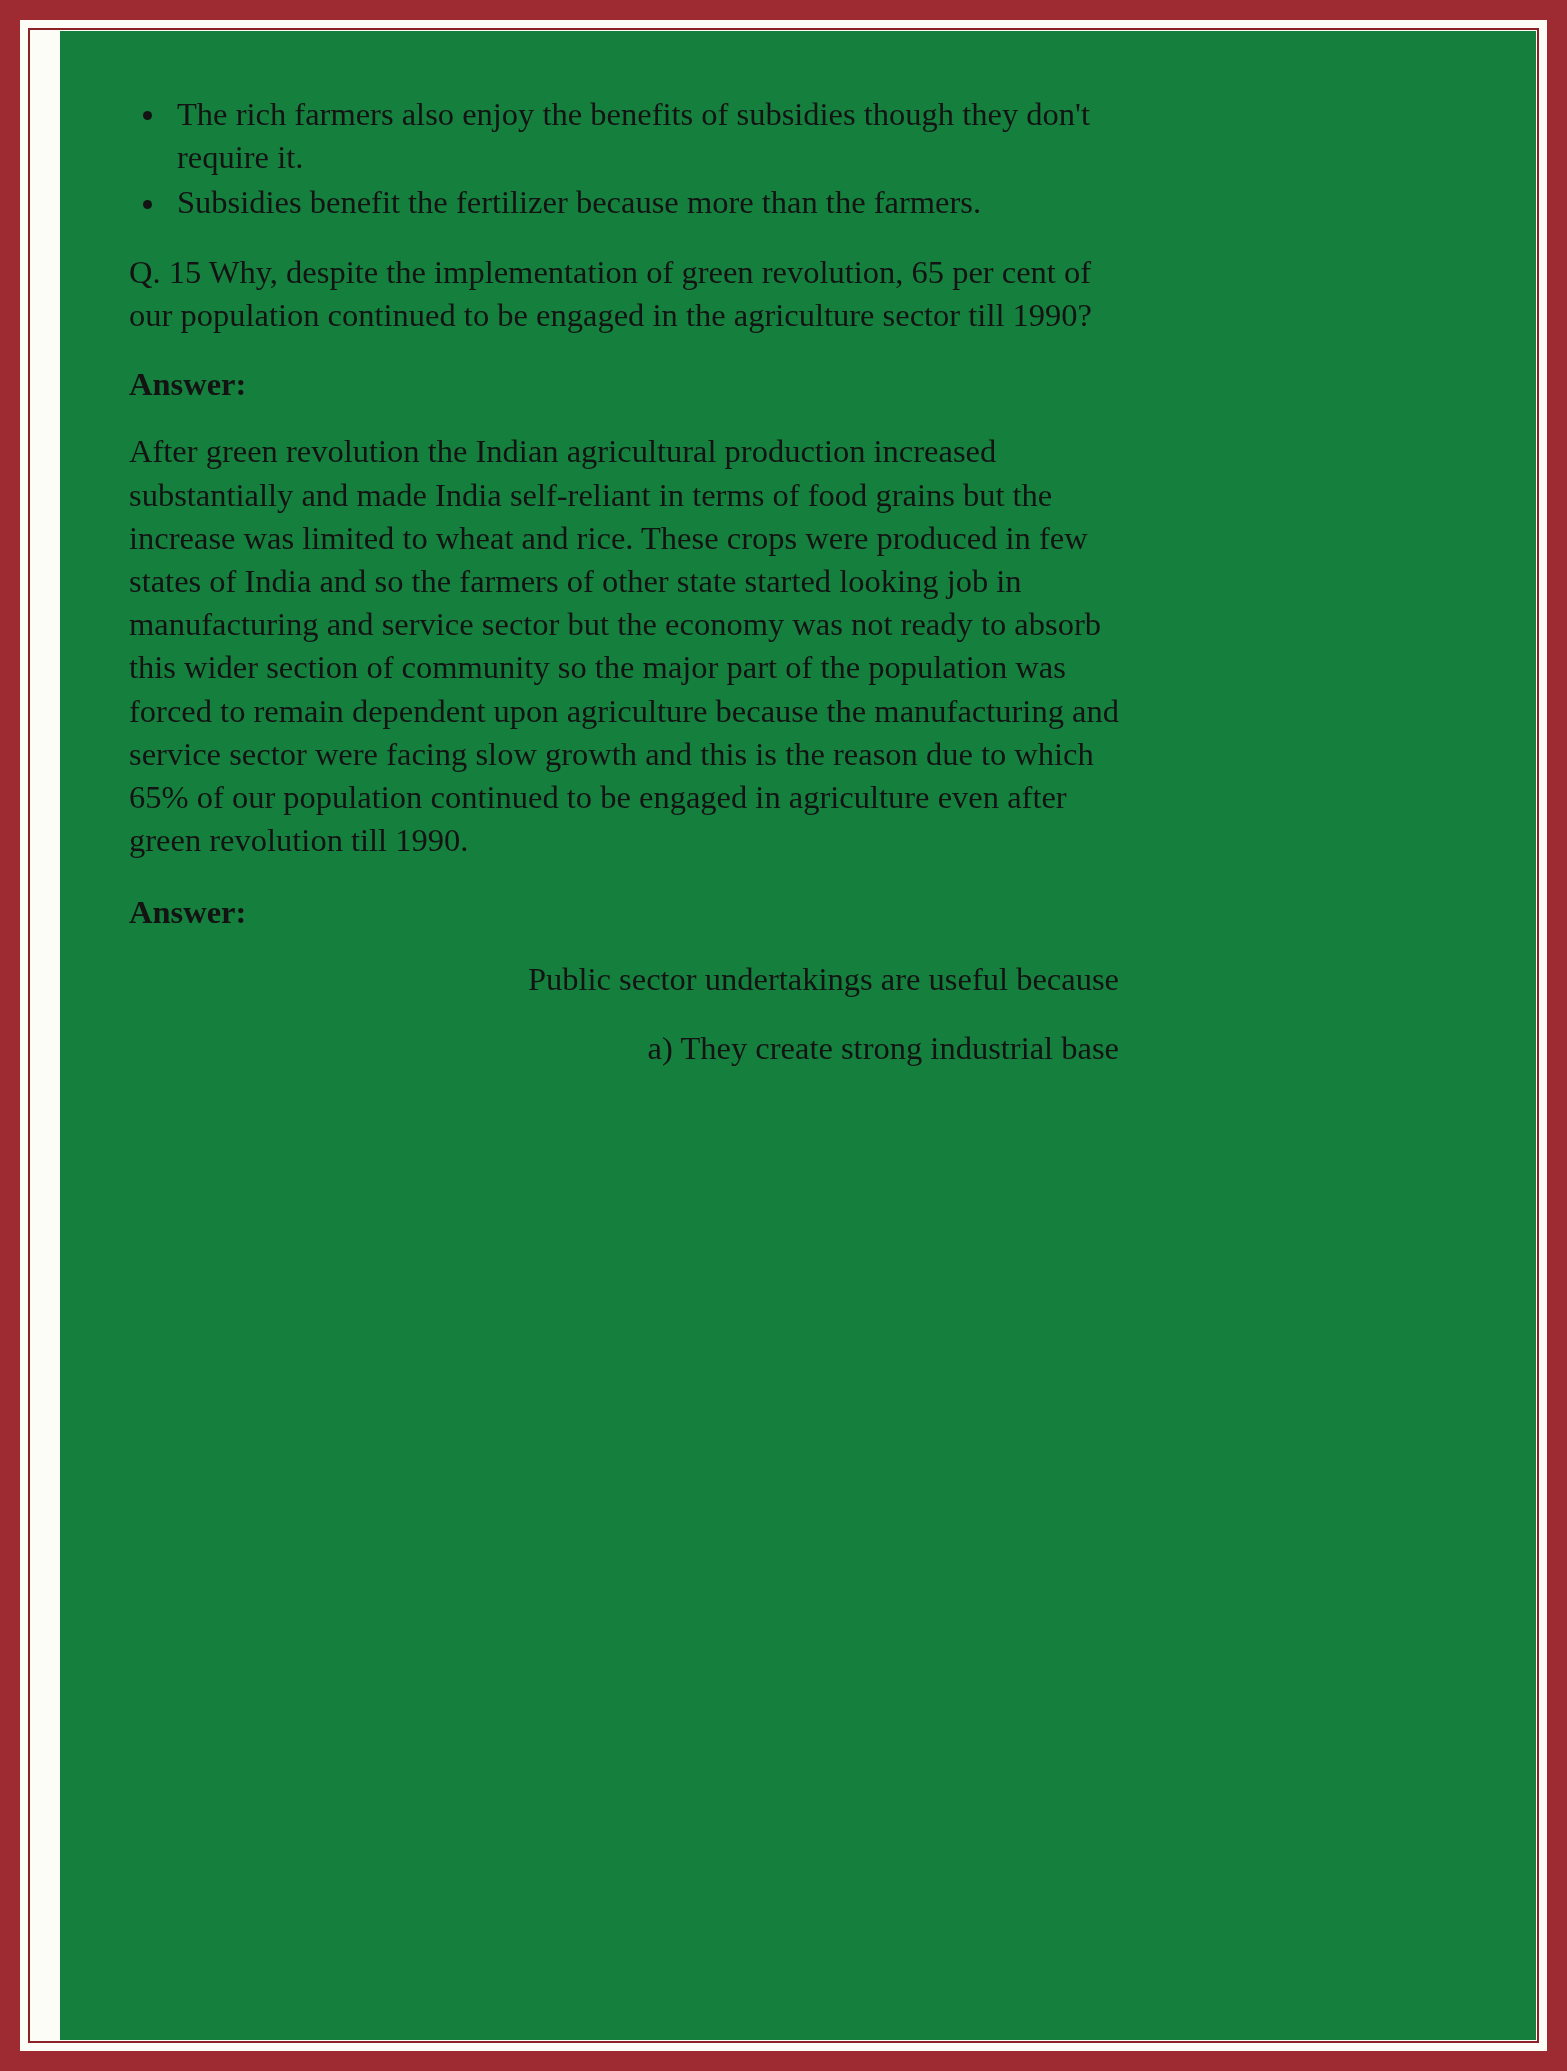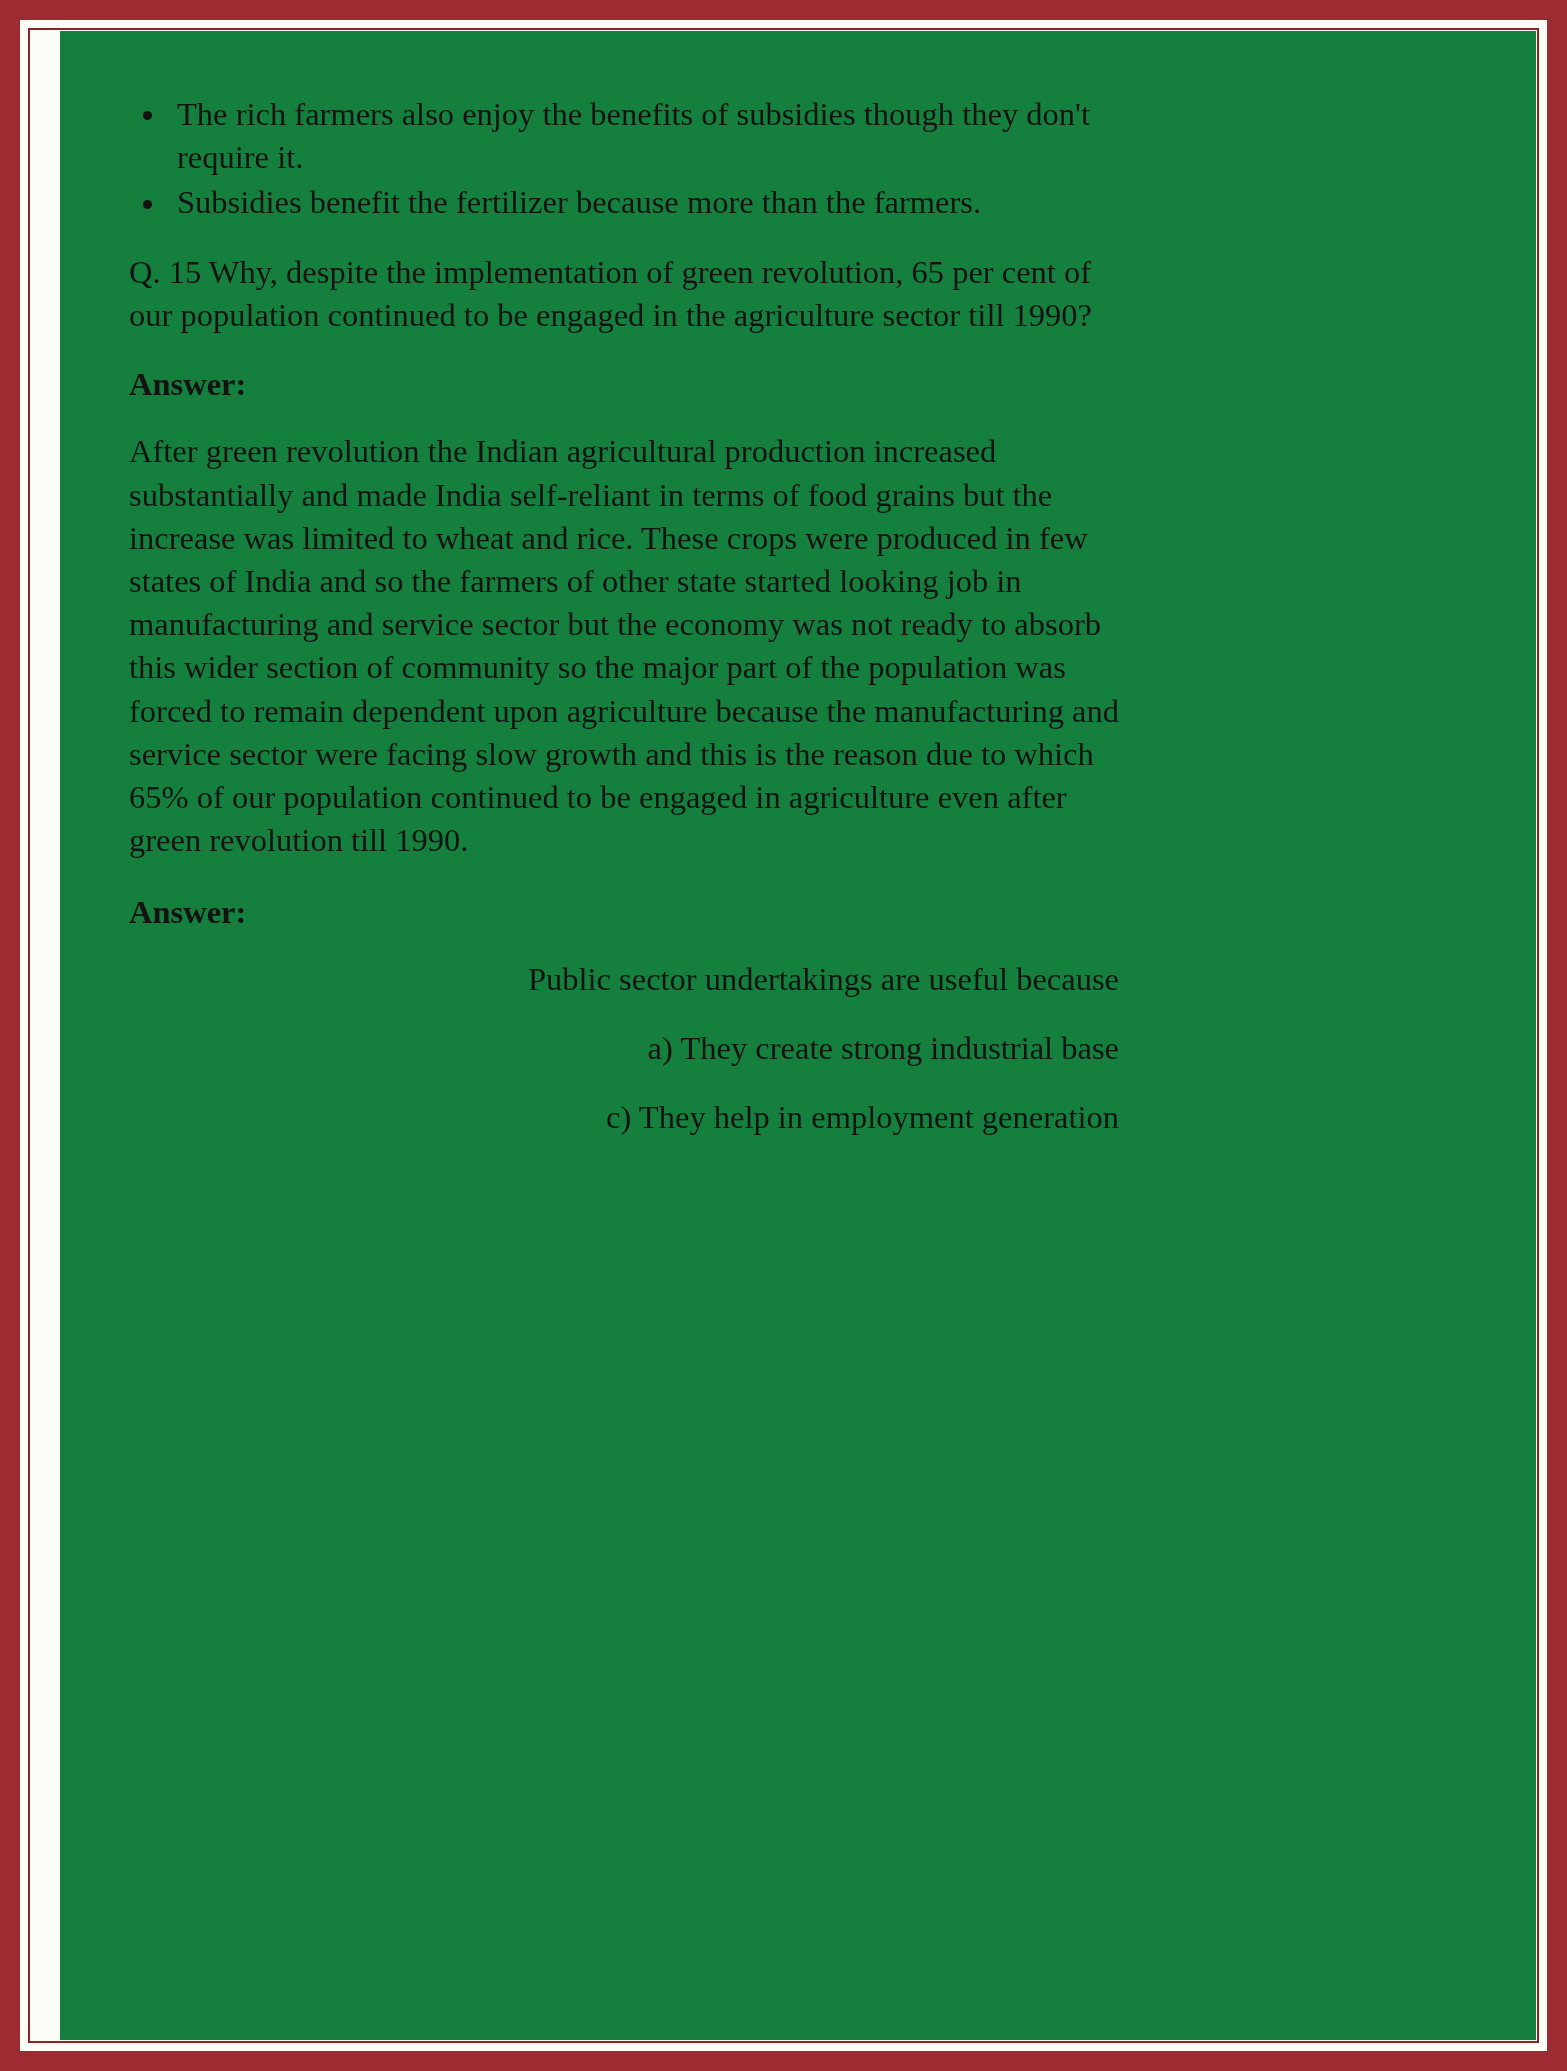--- a/index.html
+++ b/index.html
@@ -129,17 +129,16 @@
       <p class="tight">Answer:</p>
 
       <p class="para-body">After green revolution the Indian agricultural production increased substantially and made India self-reliant in terms of food grains but the increase was limited to wheat and rice. These crops were produced in few states of India and so the farmers of other state started looking job in manufacturing and service sector but the economy was not ready to absorb this wider section of community so the major part of the population was forced to remain dependent upon agriculture because the manufacturing and service sector were facing slow growth and this is the reason due to which 65% of our population continued to be engaged in agriculture even after green revolution till 1990.</p>
 
 
       <p class="tight">Answer:</p>
 
       <p class="listitem">Public sector undertakings are useful because</p>
 
       <p class="listitem">a) They create strong industrial base</p>
-      <p class="listitem">c) They help in employment generation</p>
 
     </div>
   </div>
 </div>
 
 </body></html>

